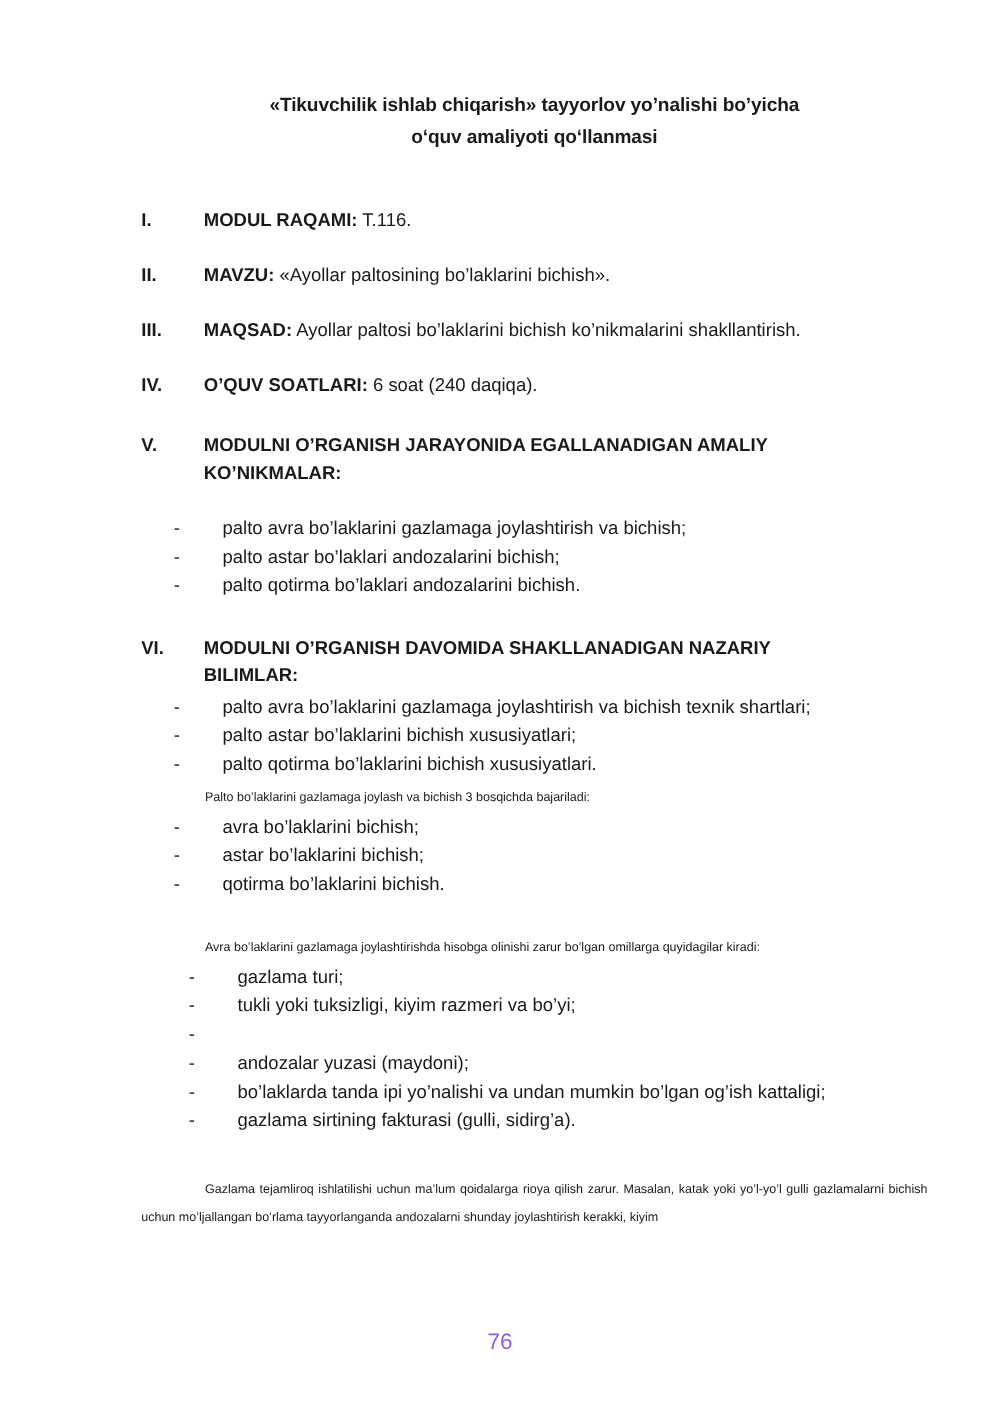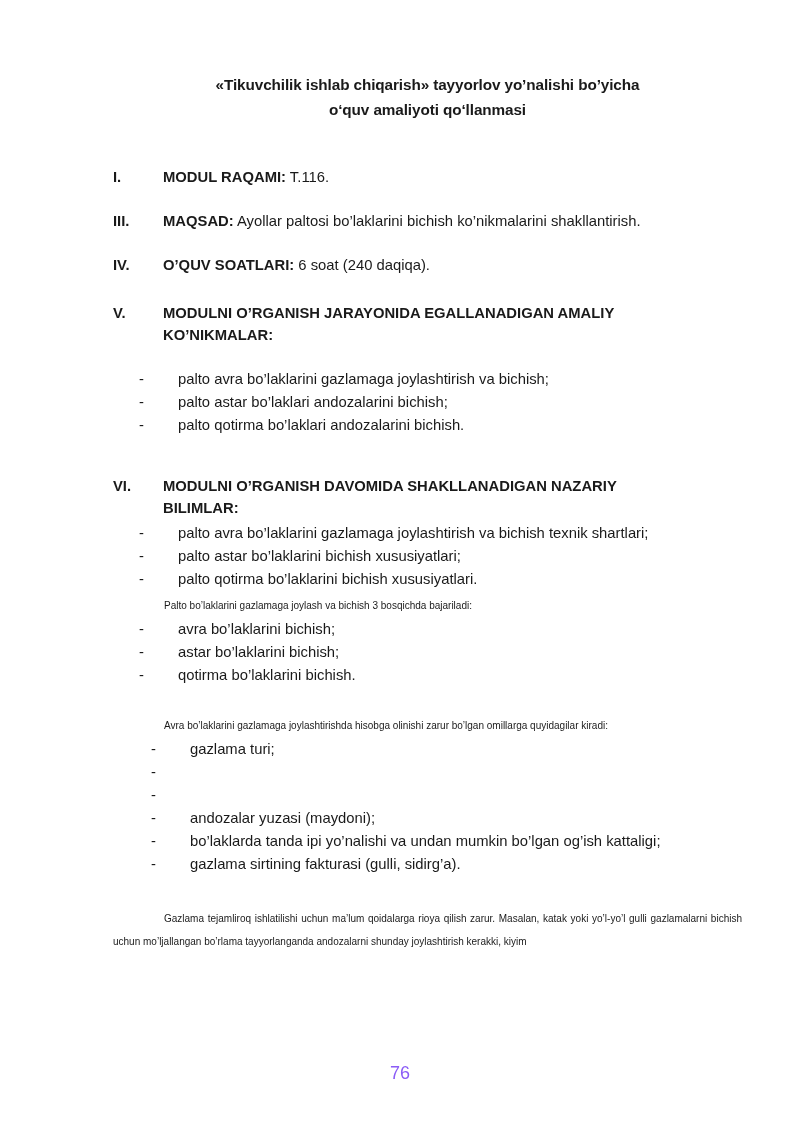--- a/index.html
+++ b/index.html
@@ -60,21 +60,21 @@
 
   .sec.block .body {
     text-align: justify;
     text-justify: inter-word;
     font-weight: bold;
   }
   .sec.block .body .l2 { display: block; }
 
   #section-1 { margin-top: 44px; }
   #section-5 { margin-top: 26px; }
-  #section-6 { margin-top: 38px; justify-content: flex-end; }
+  #section-6 { margin-top: 27px; justify-content: flex-end; }
 
   
   ul.dash {
     list-style: none;
     margin: 0;
     padding: 0;
     font-size: 14.8px;
     line-height: 23px;
   }
   ul.dash li {
@@ -135,20 +135,24 @@
     <div class="doc-title">
       <span class="title-line">«Tikuvchilik ishlab chiqarish» tayyorlov  yo’nalishi bo’yicha</span>
       <span class="title-line">o‘quv amaliyoti qo‘llanmasi</span>
     </div>
 
     <div class="sec" id="section-1">
       <span class="num">I.</span>
       <span class="body"><span class="lbl">MODUL RAQAMI:</span><span class="val"> T.116.</span></span>
     </div>
 
+    <div class="sec">
+      <span class="num">II.</span>
+      <span class="body"><span class="lbl">MAVZU:</span><span class="val"> «Ayollar paltosining bo’laklarini bichish».</span></span>
+    </div>
 
     <div class="sec">
       <span class="num">III.</span>
       <span class="body"><span class="lbl">MAQSAD:</span><span class="val"> Ayollar paltosi bo’laklarini bichish ko’nikmalarini shakllantirish.</span></span>
     </div>
 
     <div class="sec">
       <span class="num">IV.</span>
       <span class="body"><span class="lbl">O’QUV SOATLARI:</span><span class="val"> 6 soat (240 daqiqa).</span></span>
     </div>
@@ -213,20 +217,21 @@
 
     <p class="para indent" id="factors-para">Avra bo’laklarini gazlamaga joylashtirishda hisobga olinishi zarur bo’lgan omillarga quyidagilar kiradi:</p>
 
     <ul class="dash" id="factors-list">
       <li>
           <span class="bullet">-</span>
           <span class="txt">gazlama turi;</span>
         </li>
       <li>
           <span class="bullet">-</span>
+          <span class="txt">tukli yoki tuksizligi, kiyim razmeri va bo’yi;</span>
         </li>
       <li>
           <span class="bullet">-</span>
         </li>
       <li>
           <span class="bullet">-</span>
           <span class="txt">andozalar yuzasi (maydoni);</span>
         </li>
       <li>
           <span class="bullet">-</span>

